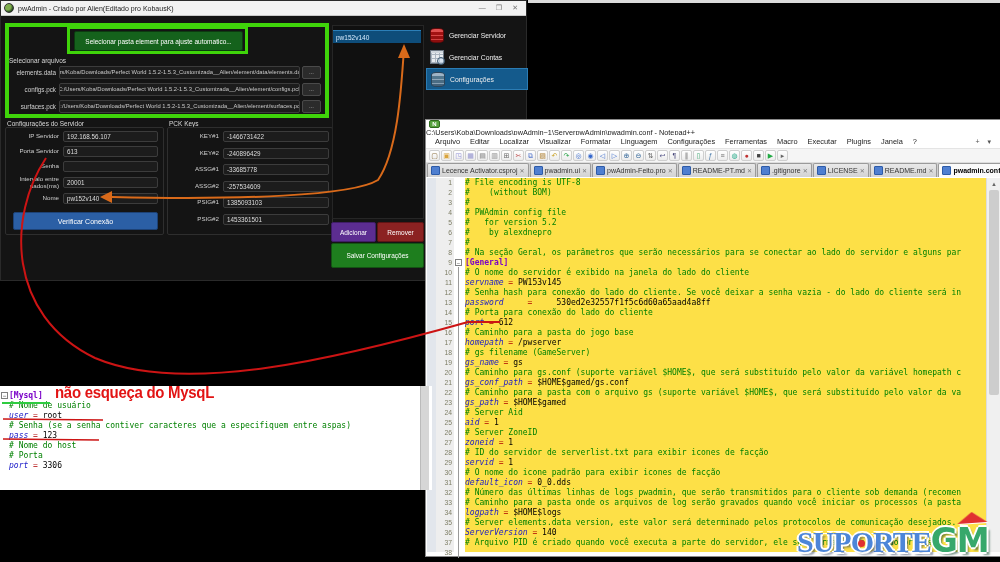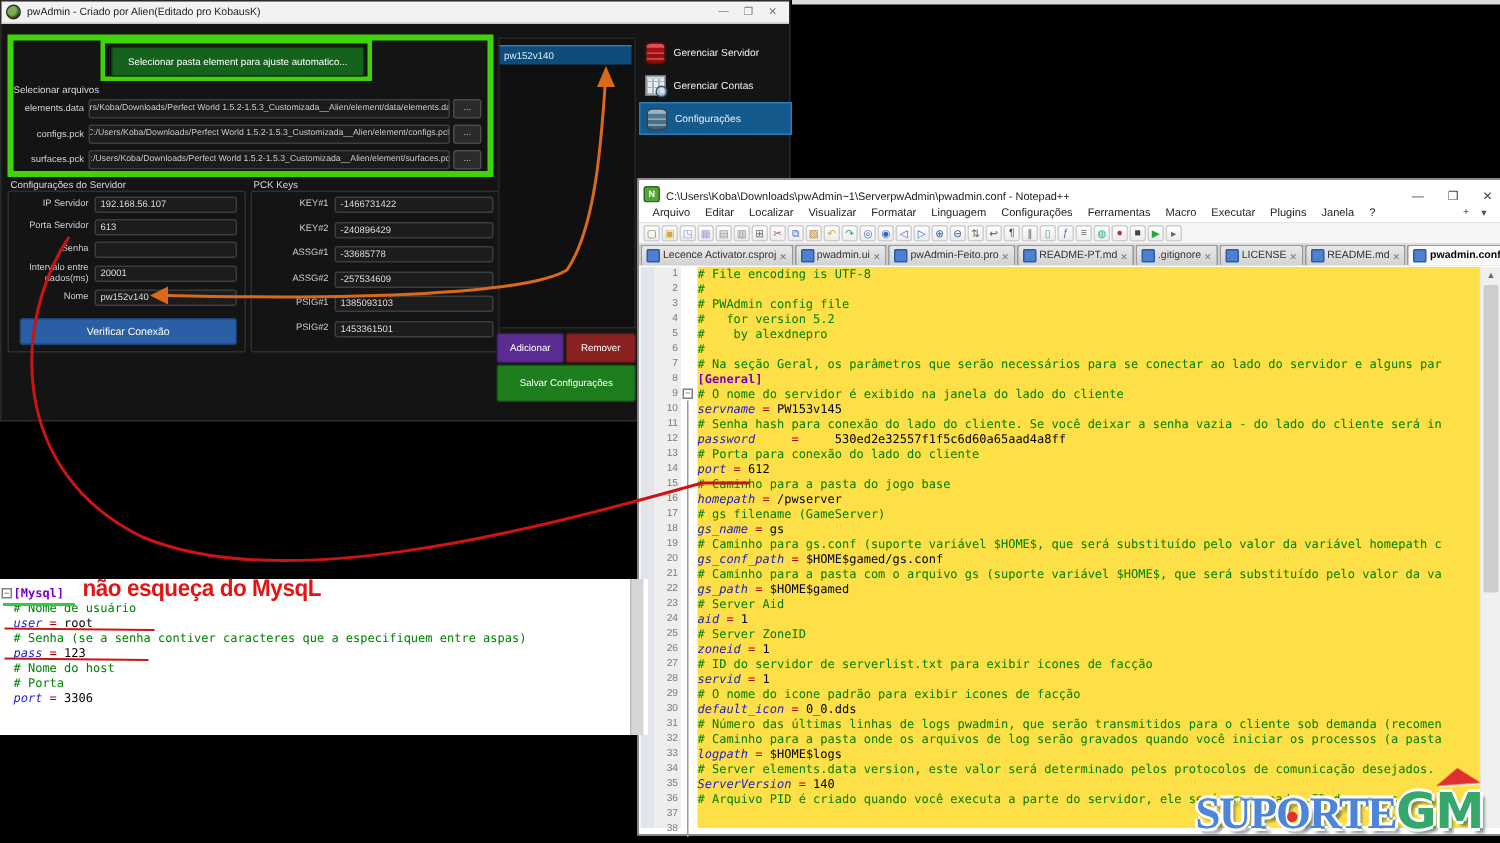--- a/index.html
+++ b/index.html
@@ -50,21 +50,21 @@
   .ic-acc{width:12px;height:12px;flex:none;background:
       linear-gradient(#cfd6dd 0 2px,transparent 2px) ,
       repeating-linear-gradient(0deg,#aab4bf 0 1px,transparent 1px 4px),
       repeating-linear-gradient(90deg,#aab4bf 0 1px,transparent 1px 4px),#e8ecf0;
       border:1px solid #6b7682;position:relative;}
   .ic-acc:after{content:"";position:absolute;right:-2px;bottom:-2px;width:6px;height:6px;border:1.5px solid #3a566e;border-radius:50%;background:rgba(200,220,240,.5);}
   .ic-db-blue{background:linear-gradient(#9fb4c6 0 20%,#54788f 22% 45%,#8fa8bb 47% 52%,#4a6c84 54% 75%,#87a0b4 77% 82%,#42617a 84% 100%);border:1px solid #2c455a;}
 
   
   .np-win{left:425px;top:119px;width:577px;height:438px;background:#fff;border:1px solid #8a8a8a;box-sizing:border-box;}
-  .np-titlebar{left:0;top:0;width:575px;height:15px;background:#fff;display:flex;align-items:flex-end;font-size:7.3px;color:#1a1a1a;}
+  .np-titlebar{left:0;top:0;width:575px;height:15px;background:#fff;display:flex;align-items:flex-start;font-size:7.3px;color:#1a1a1a;flex-direction:column;}
   .np-appicon{width:9px;height:9px;margin:0 4px 0 3px;background:#57a33e;border:1px solid #2f6b1d;border-radius:2px;
               color:#fff;font-size:6px;display:flex;align-items:center;justify-content:center;font-weight:bold;}
   .np-ctrls{margin-left:auto;display:flex;gap:16px;margin-right:6px;color:#444;font-size:8px;}
   .np-menubar{left:0;top:15px;width:575px;height:14px;background:#fff;border-bottom:1px solid #e4e4e4;
               display:flex;align-items:center;padding-left:4px;box-sizing:border-box;}
   .menu-item{font-size:7.4px;color:#222;padding:0 5px;}
   .menu-extra{margin-left:auto;display:flex;gap:8px;margin-right:10px;color:#555;font-size:7px;}
   .np-toolbar{left:0;top:29px;width:575px;height:14px;background:#f5f5f5;border-bottom:1px solid #ddd;
               display:flex;align-items:center;gap:1px;padding-left:3px;box-sizing:border-box;}
   .tb-icon{width:11px;height:11px;border:1px solid #cfcfcf;border-radius:2px;background:linear-gradient(#fff,#ececec);
@@ -382,20 +382,21 @@
         <div>36</div>
         <div>37</div>
         <div>38</div>
       </div>
     <div class="abs np-foldcol" id="np-fold">
         <span class="fold-box" style="top: 81px;">−</span>
         <span class="fold-line" style="top: 89px; height: 291px;"></span>
       </div>
     <div class="abs np-code" id="np-code">
         <div><span class="cm"># File encoding is UTF-8</span></div>
+        <div><span class="cm">#    (without BOM)</span></div>
         <div><span class="cm">#</span></div>
         <div><span class="cm"># PWAdmin config file</span></div>
         <div><span class="cm">#   for version 5.2</span></div>
         <div><span class="cm">#    by alexdnepro</span></div>
         <div><span class="cm">#</span></div>
         <div><span class="cm"># Na seção Geral, os parâmetros que serão necessários para se conectar ao lado do servidor e alguns par</span></div>
         <div><span class="sec">[General]</span></div>
         <div><span class="cm"># O nome do servidor é exibido na janela do lado do cliente</span></div>
         <div><span class="k">servname</span><span class="o"> = </span><span class="v">PW153v145</span></div>
         <div><span class="cm"># Senha hash para conexão do lado do cliente. Se você deixar a senha vazia - do lado do cliente será in</span></div>

